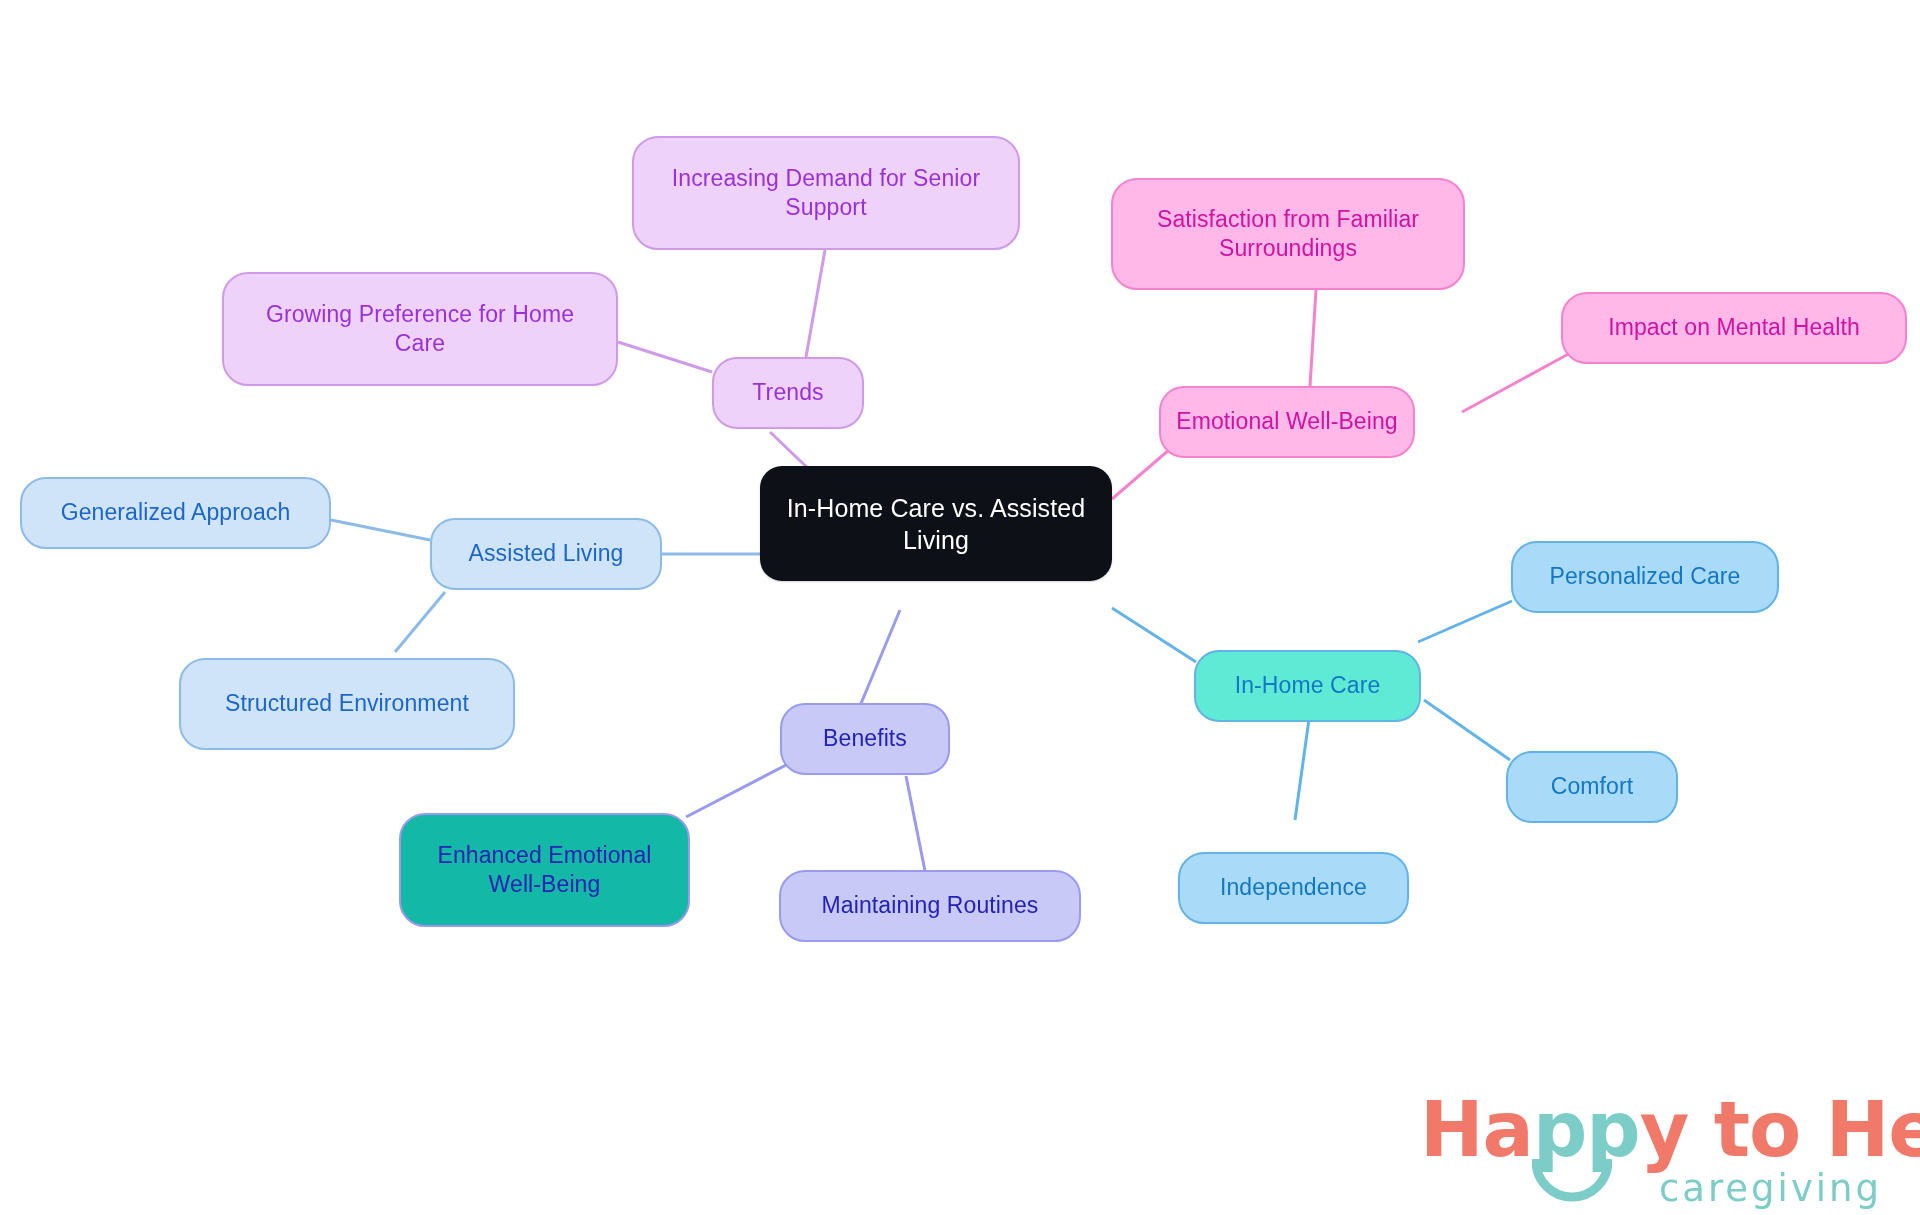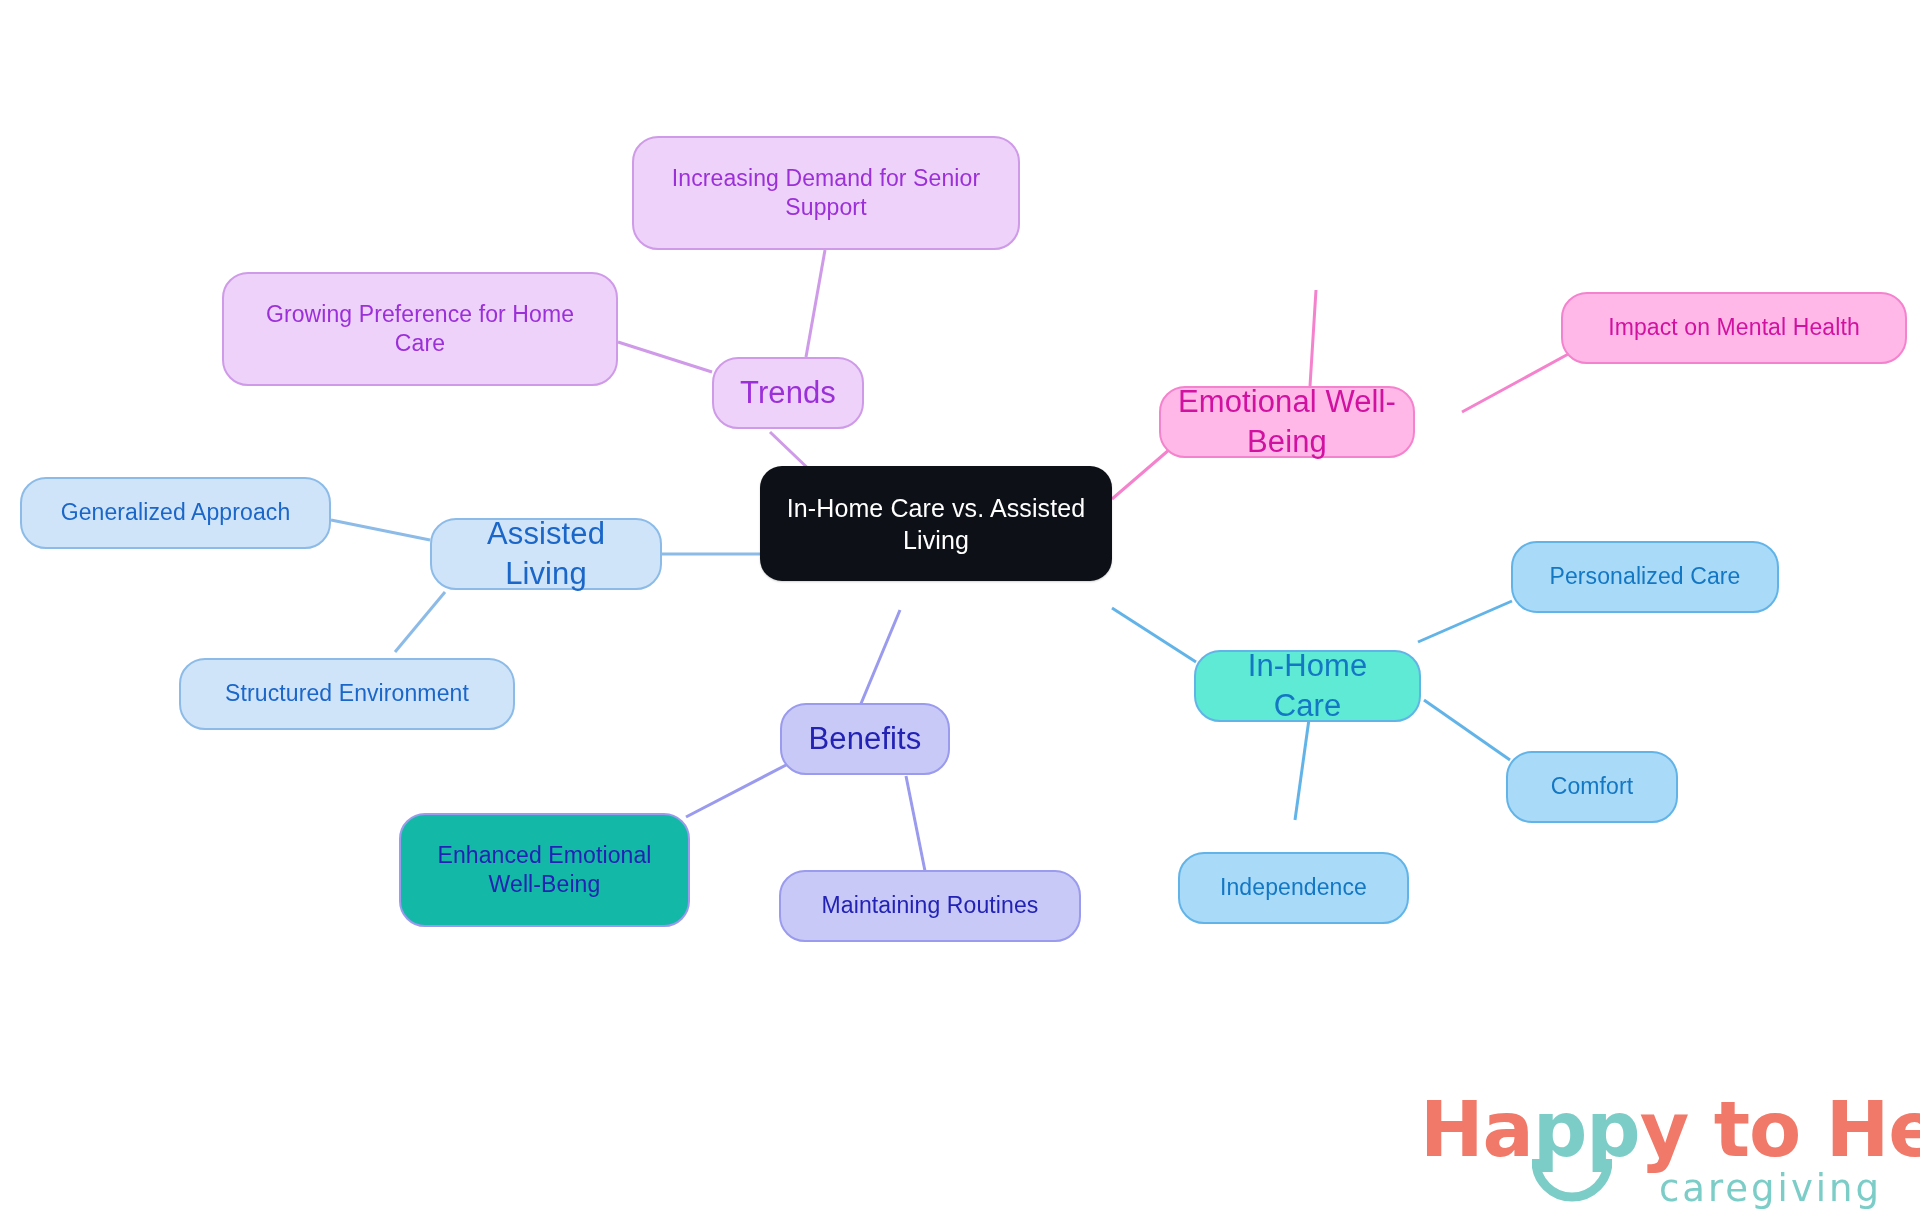--- a/index.html
+++ b/index.html
@@ -48,21 +48,21 @@
 
   .node.root {
     border-radius: 22px;
     border-width: 0;
     font-size: 25px;
     color: #ffffff;
     background: #0d1117;
     box-shadow: 0 1px 2px rgba(0,0,0,0.18);
   }
 
-  .node.branch { font-size: 31px; }
+  .node.branch { font-size: 23px; border-radius: 25px; }
   .node.leaf   { font-size: 23px; }
 
   
   #logo {
     position: absolute;
     width: 470px;
     height: 120px;
   }
   #logo .wordmark {
     position: absolute;
@@ -127,31 +127,33 @@
 
   <div class="node leaf" style="left:632px; top:136px; width:388px; height:114px;
               background:#eed2fa; border-color:#cf9ae8; color:#9b30d9;">Increasing Demand for Senior Support</div>
 
   <div class="node leaf" style="left:222px; top:272px; width:396px; height:114px;
               background:#eed2fa; border-color:#cf9ae8; color:#9b30d9;">Growing Preference for Home Care</div>
 
   <div class="node branch" style="left:1159px; top:386px; width:256px; height:72px;
               background:#ffb8e8; border-color:#f582cd; color:#d111a0;">Emotional Well-Being</div>
 
+  <div class="node leaf" style="left:1111px; top:178px; width:354px; height:112px;
+              background:#ffb8e8; border-color:#f582cd; color:#d111a0;">Satisfaction from Familiar Surroundings</div>
 
   <div class="node leaf" style="left:1561px; top:292px; width:346px; height:72px;
               background:#ffb8e8; border-color:#f582cd; color:#d111a0;">Impact on Mental Health</div>
 
   <div class="node branch" style="left:430px; top:518px; width:232px; height:72px;
               background:#cfe4f9; border-color:#8cbbe8; color:#1b66c9;">Assisted Living</div>
 
   <div class="node leaf" style="left:20px; top:477px; width:311px; height:72px;
               background:#cfe4f9; border-color:#8cbbe8; color:#1b66c9;">Generalized Approach</div>
 
-  <div class="node leaf" style="left:179px; top:658px; width:336px; height:72px;
+  <div class="node leaf" style="left:179px; top:658px; width:336px; height:92px;
               background:#cfe4f9; border-color:#8cbbe8; color:#1b66c9;">Structured Environment</div>
 
   <div class="node branch" style="left:1194px; top:639px; width:227px; height:72px;
               background:#5eead4; border-color:#62b4e8; color:#1377c4;margin-top:11px;">In-Home Care</div>
 
   <div class="node leaf" style="left:1511px; top:541px; width:268px; height:72px;
               background:#a9daf8; border-color:#62b4e8; color:#1377c4;">Personalized Care</div>
 
   <div class="node leaf" style="left:1506px; top:751px; width:172px; height:72px;
               background:#a9daf8; border-color:#62b4e8; color:#1377c4;">Comfort</div>

